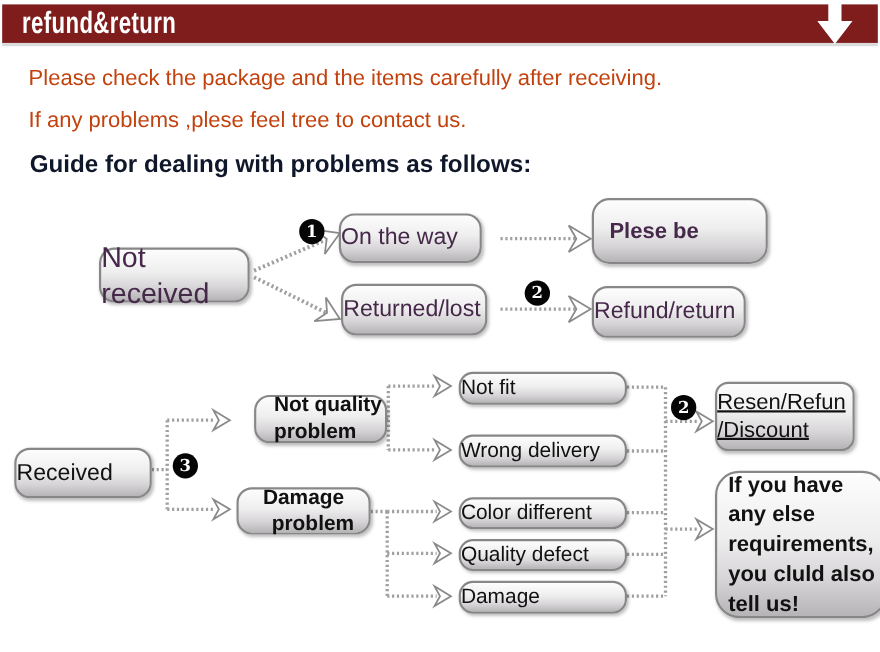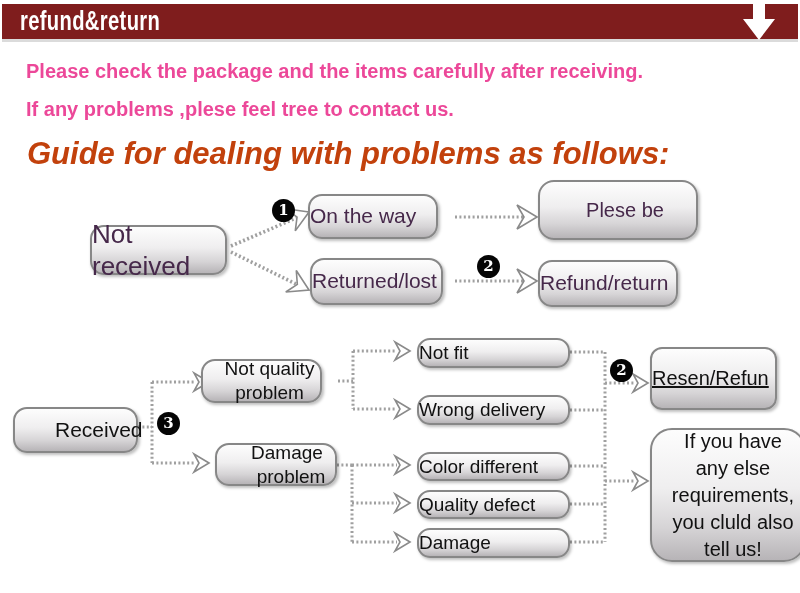--- a/index.html
+++ b/index.html
@@ -10,34 +10,34 @@
   
   .topbar{position:absolute;left:2px;right:2px;top:4px;height:35px;background:#7f1d1d;
           box-shadow:0 3px 0 rgba(0,0,0,0.14);}
   .topbar-title{
     position:absolute;left:18px;top:0;height:35px;line-height:34px;color:#fff;
     font-size:28px;font-weight:bold;letter-spacing:0.5px;
     transform:scaleX(0.72);transform-origin:left center;white-space:nowrap;
   }
   .down-arrow{position:absolute;left:741px;top:1px;width:36px;height:41px;}
   
-  .intro-line{position:absolute;left:26px;font-size:20px;color:#ec4899;white-space:nowrap;font-weight:bold;}
-  .guide-heading{position:absolute;left:27px;top:136px;font-size:31px;font-weight:bold;
-                 color:#c2410c;white-space:nowrap;font-style:italic;}
+  .intro-line{position:absolute;left:26px;font-size:20px;color:#c2410c;white-space:nowrap;}
+  .guide-heading{position:absolute;left:27px;top:136px;font-size:22px;font-weight:bold;
+                 color:#0f172a;white-space:nowrap;}
   
   .fbox{
     position:absolute;box-sizing:border-box;
     background:linear-gradient(#fdfdfd 0%,#efeeef 45%,#d6d4d6 75%,#b7b4b7 100%);
     border:2px solid #878787;border-radius:14px;
     box-shadow:1.5px 2px 3px rgba(0,0,0,0.25);
     display:flex;flex-direction:column;justify-content:center;
     font-size:19px;line-height:1.25;color:#111;text-align:left;
   }
   .fbox.purple{color:#46284a;}
-  .fbox.left{text-align:center;}
+  .fbox.left{text-align:left;font-weight:bold;}
   .fbox .ln{display:block;}
   
   .badge{position:absolute;width:23px;height:23px;border-radius:50%;background:#050505;
          color:#fff;font-size:15px;font-weight:bold;line-height:23px;text-align:center;
          font-family:"DejaVu Serif", serif;}
   svg.wires{position:absolute;left:0;top:0;pointer-events:none;}
   .dash{stroke:#a0a0a0;stroke-width:3;fill:none;stroke-dasharray:2 2.4;}
   .dash.bold{stroke-width:3.6;}
   .dart{fill:#ffffff;stroke:#8a8a8a;stroke-width:1.6;stroke-linejoin:miter;}
 </style>
@@ -105,38 +105,39 @@
   </svg>
 
   <div class="fbox purple" style="left:90px;top:225px;width:137px;height:50px;font-size:26px;">Not received</div>
   <div class="fbox purple" style="left:308px;top:194px;width:130px;height:45px;font-size:21px;">On the way</div>
   <div class="fbox purple" style="left:310px;top:258px;width:133px;height:47px;font-size:21px;">Returned/lost</div>
   <div class="fbox purple left" style="left:538px;top:180px;width:160px;height:60px;padding-left:14px;font-size:20px;border-radius:16px;">
     <span class="ln">Plese be</span>
   </div>
   <div class="fbox purple" style="left:538px;top:260px;width:140px;height:47px;font-size:21px;">Refund/return</div>
 
-  <div class="fbox" style="left:13px;top:407px;width:125px;height:46px;font-size:21px;padding-left:40px;">Received</div>
-  <div class="fbox left" style="left:201px;top:359px;width:121px;height:44px;padding-left:16px;">
+  <div class="fbox" style="left:13px;top:407px;width:125px;height:46px;font-size:21px;">Received</div>
+  <div class="fbox left" style="left:231px;top:359px;width:121px;height:44px;padding-left:16px;">
     <span class="ln">Not quality</span>
     <span class="ln">problem</span>
   </div>
   <div class="fbox left" style="left:215px;top:443px;width:122px;height:43px;padding-left:22px;">
     <span class="ln">Damage</span>
     <span class="ln" style="padding-left:8px;">problem</span>
   </div>
 
   <div class="fbox" style="left:417px;top:338px;width:153px;height:30px;border-radius:13px;">Not fit</div>
   <div class="fbox" style="left:417px;top:395px;width:153px;height:30px;border-radius:13px;">Wrong delivery</div>
   <div class="fbox" style="left:417px;top:452px;width:153px;height:29px;border-radius:13px;">Color different</div>
   <div class="fbox" style="left:417px;top:490px;width:153px;height:29px;border-radius:13px;">Quality defect</div>
   <div class="fbox" style="left:417px;top:528px;width:153px;height:30px;border-radius:13px;">Damage</div>
 
   <div class="fbox" style="left:650px;top:347px;width:127px;height:63px;font-size:20px;border-radius:12px;text-decoration:underline;">
     <span class="ln">Resen/Refun</span>
+    <span class="ln">/Discount</span>
   </div>
   <div class="fbox left" style="left:650px;top:428px;width:156px;height:134px;padding-left:10px;font-size:20px;line-height:1.35;border-radius:22px;">
     <span class="ln">If you have</span>
     <span class="ln">any else</span>
     <span class="ln">requirements,</span>
     <span class="ln">you cluld also</span>
     <span class="ln">tell us!</span>
   </div>
 
   <div class="badge" style="left:272px;top:199px;">1</div>

